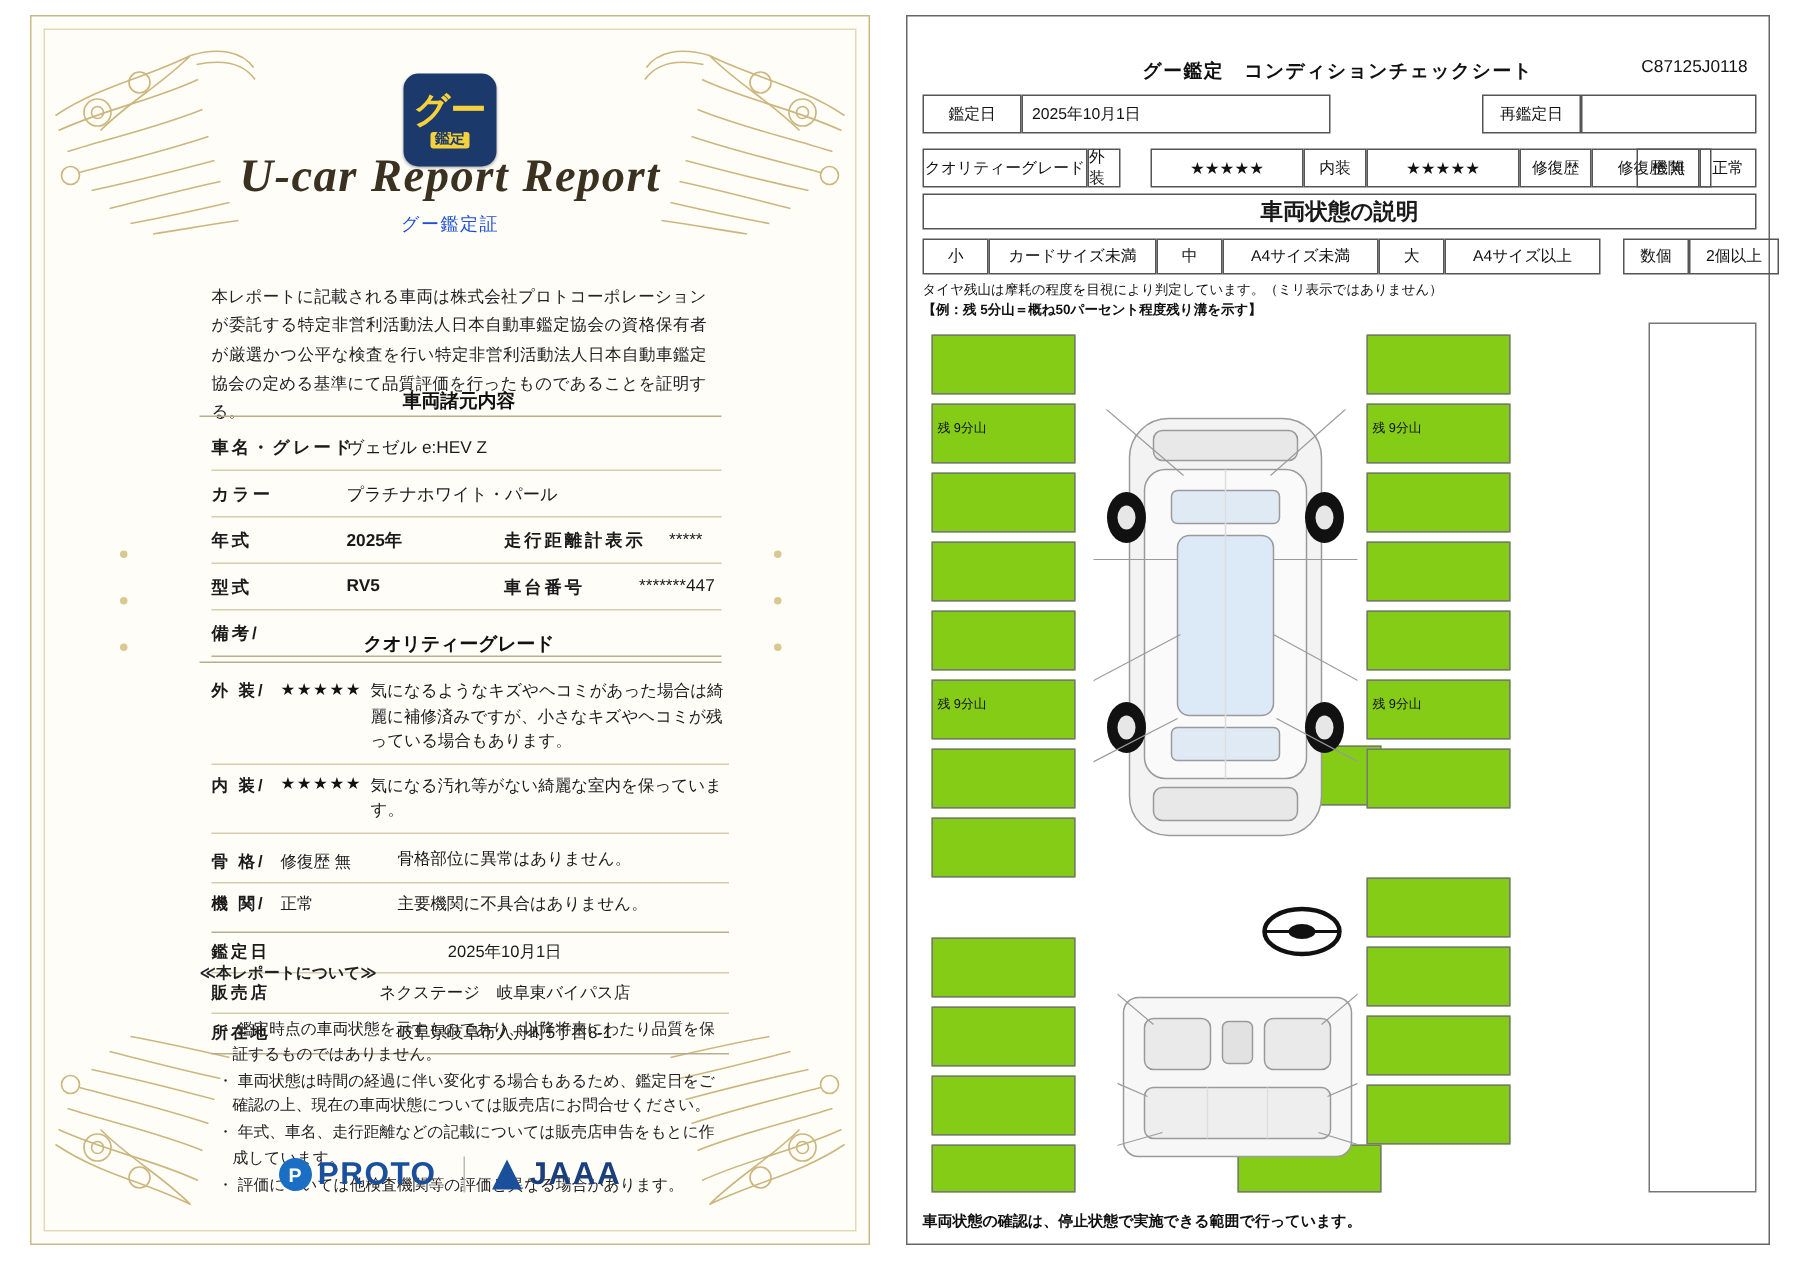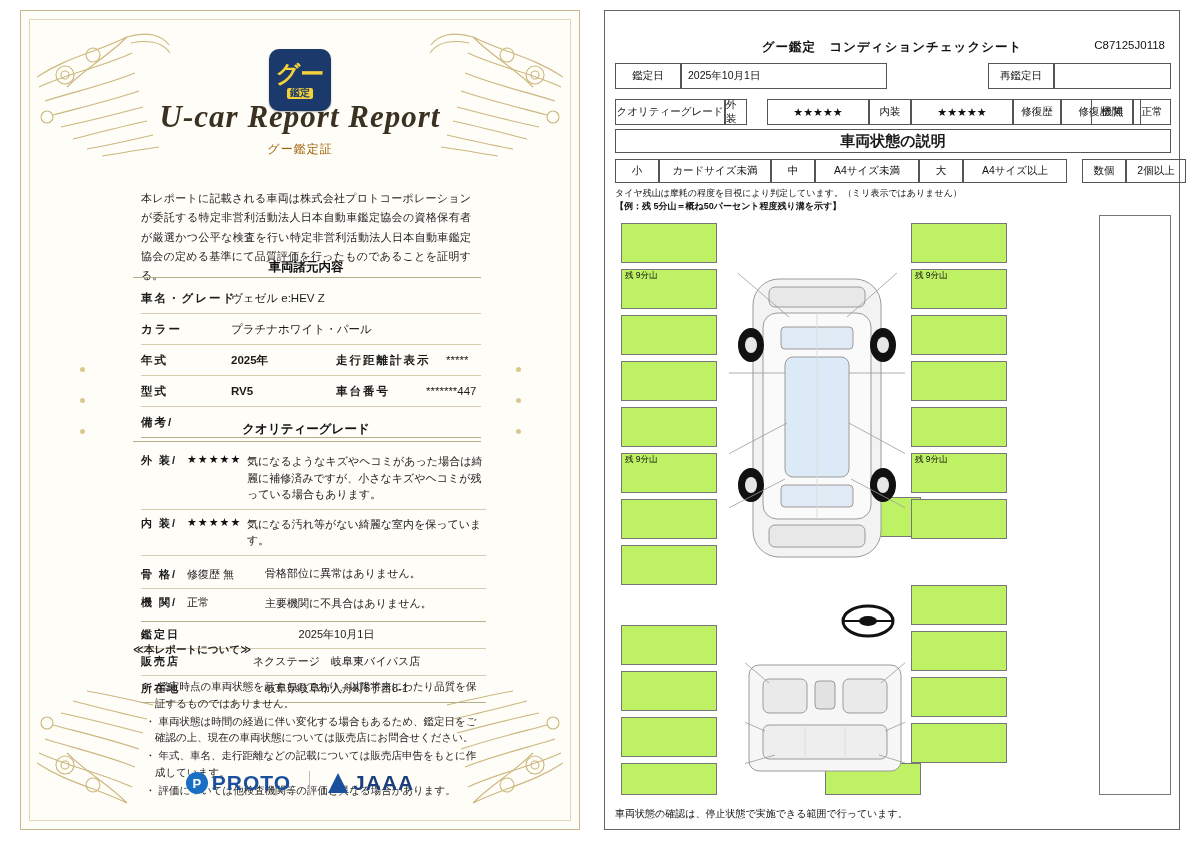--- a/index.html
+++ b/index.html
@@ -46,21 +46,21 @@
   .logo .k{font-size:10px;background:#f5d23b;color:#1b3a6b;border-radius:2px;padding:0 3px;margin-top:2px;}
 
   .title{
     position:absolute;left:0;right:0;top:88px;text-align:center;
     font-family:"Liberation Serif","DejaVu Serif",serif;
     font-style:italic;font-weight:bold;font-size:31px;color:#3a3121;
     letter-spacing:1px;
   }
   .subtitle{
     position:absolute;left:0;right:0;top:130px;text-align:center;
-    font-size:12px;color:#a16207;letter-spacing:1px;
+    font-size:12px;color:#1d4ed8;letter-spacing:1px;
   }
 
   .intro{
     position:absolute;left:120px;top:178px;width:330px;
     font-size:11px;line-height:1.75;color:#222;text-align:justify;
   }
 
   .sec-title{
     position:absolute;left:110px;width:350px;text-align:center;
     font-size:12.5px;font-weight:bold;color:#111;
@@ -104,27 +104,27 @@
     font-size:12.5px;font-weight:bold;color:#111;letter-spacing:1px;
   }
   .r-code{position:absolute;right:14px;font-size:11.5px;color:#111;}
   .cell{position:absolute;box-sizing:border-box;border:1px solid #555;display:flex;align-items:center;font-size:10.5px;color:#111;}
   .cell.c{justify-content:center;}
   .cell.pad{padding-left:6px;}
 
   .note-small{position:absolute;font-size:9px;line-height:1.35;color:#111;}
 
   .boxes .bx{
-    position:absolute;box-sizing:border-box;border:1px solid #777;background:#bef264;
-    font-size:8.5px;color:#111;padding:0 3px;
+    position:absolute;box-sizing:border-box;border:1px solid #777;background:#84cc16;
+    font-size:8.5px;color:#111;padding:10px 3px;
   }
 
   .car{position:absolute;}
   .foot{
-    position:absolute;left:10px;bottom:8px;font-size:10px;font-weight:normal;color:#111;
+    position:absolute;left:10px;bottom:8px;font-size:10px;font-weight:bold;color:#111;
   }
   .sectitle-bar{
     position:absolute;box-sizing:border-box;border:1px solid #555;
     display:flex;align-items:center;justify-content:center;font-size:15px;font-weight:bold;
   }
 </style>
 </head>
 <body>
 
 <div class="page">

